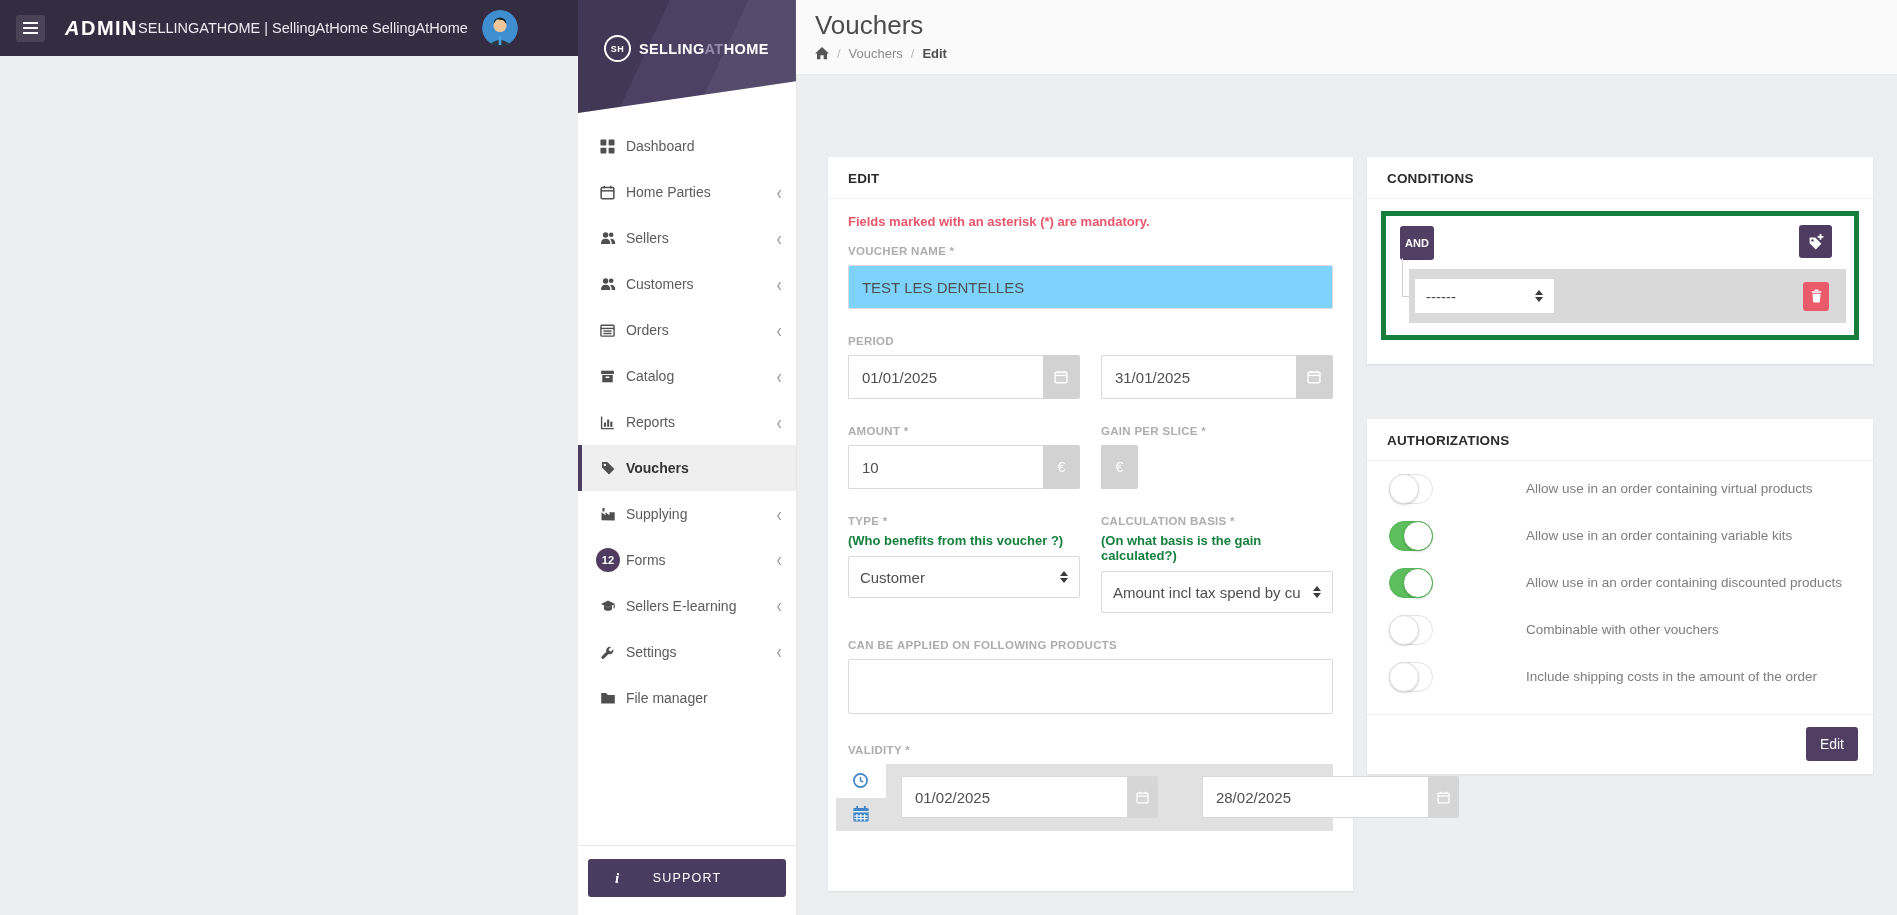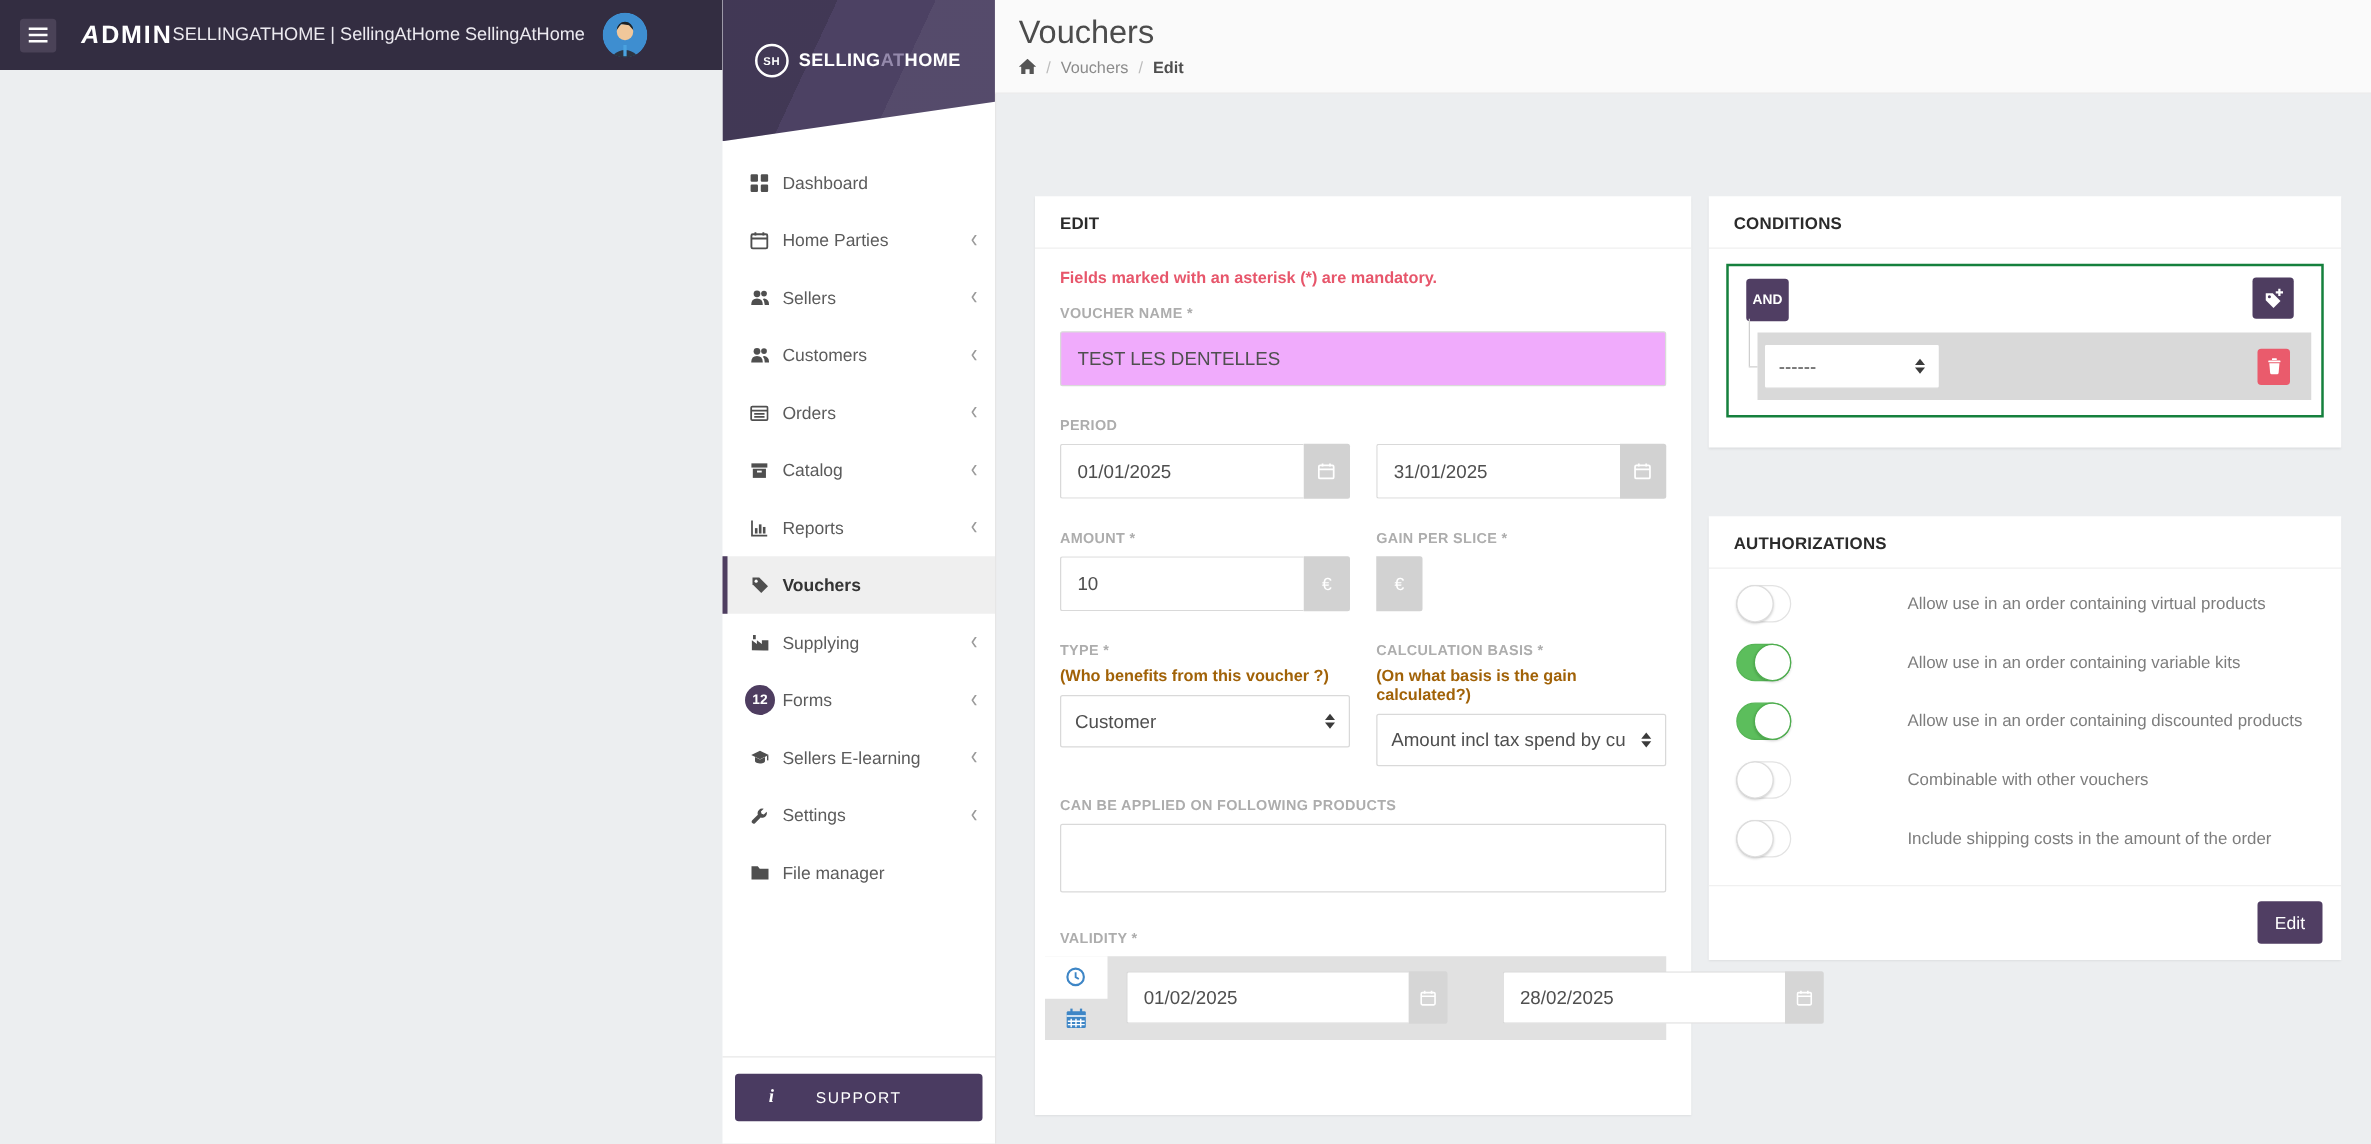--- a/index.html
+++ b/index.html
@@ -63,24 +63,24 @@
 
   .panel { background:#fff; box-shadow:0 1px 2px rgba(0,0,0,.08); }
   .panel-header { padding:14px 20px 12px; font-size:13.5px; font-weight:700; color:#2b2b2b;
     letter-spacing:.2px; border-bottom:1px solid #f0f0f0; }
 
   
   .edit-panel { width:525px; flex:0 0 auto; }
   .edit-body { padding:15px 20px 30px; }
   .note-red { color:#e7566b; font-size:13px; font-weight:600; margin-bottom:16px; }
   .f-label { font-size:11.5px; font-weight:700; color:#adadad; letter-spacing:.3px; margin-bottom:8px; }
-  .f-sublabel { font-size:13px; font-weight:600; color:#a16207; margin:-2px 0 8px; }
+  .f-sublabel { font-size:13px; font-weight:600; color:#15803d; margin:-2px 0 8px; }
   .f-group { margin-bottom:26px; }
   .txt-input { width:100%; height:44px; border:1px solid #d9d9d9; border-radius:2px; padding:0 13px;
-    font-size:15px; color:#4f4f4f; font-family:inherit; background:#f0abfc; outline:none; }
+    font-size:15px; color:#4f4f4f; font-family:inherit; background:#7dd3fc; outline:none; }
   .two-col { display:flex; gap:21px; }
   .two-col > div { flex:1; min-width:0; }
   .input-group { display:flex; height:44px; }
   .input-group input { flex:1; min-width:0; border:1px solid #d9d9d9; border-right:none;
     border-radius:2px 0 0 2px; padding:0 13px; font-size:15px; color:#4f4f4f; font-family:inherit; outline:none; }
   .ig-addon { width:37px; background:#d2d2d2; color:#fff; display:flex; align-items:center;
     justify-content:center; border-radius:0 2px 2px 0; font-size:14px; flex:0 0 37px; }
   .fake-select { height:42px; border:1px solid #d9d9d9; border-radius:2px; display:flex; align-items:center;
     padding:0 11px; font-size:15px; color:#4f4f4f; cursor:pointer; background:#fff; }
   .sel-text { flex:1; white-space:nowrap; overflow:hidden; }
@@ -94,21 +94,21 @@
   .v-tab { flex:1; display:flex; align-items:center; justify-content:center; cursor:pointer; }
   .v-tab.sel { background:#fff; }
   .v-dates { flex:1; display:flex; gap:44px; padding:12px 18px 13px 15px; }
   .v-dates .input-group { flex:1; height:auto; }
   .v-dates .ig-addon { background:#d6d6d6; width:31px; flex-basis:31px; }
 
   
   .right-col { flex:1; min-width:0; display:flex; flex-direction:column;gap:23px; }
   .conditions { margin-bottom:32px; }
   .cond-body { padding:12px 14px 24px; }
-  .builder { border:2px solid #15803d; padding:10px 8px 12px 10px; position:relative; }
+  .builder { border:5px solid #15803d; padding:10px 8px 12px 10px; position:relative; }
   .and-btn { width:34px; height:34px; background:#503e63; color:#fff; border:none; border-radius:3px;
     font-size:11px; font-weight:600; cursor:pointer; margin-left:4px; font-family:inherit; }
   .tag-add-btn { position:absolute; top:9px; right:22px; width:33px; height:33px; background:#4e3d60;
     border:none; border-radius:3px; cursor:pointer; display:flex; align-items:center; justify-content:center; }
   .cond-row { position:relative; margin:9px 0 0 13px; background:#d9d9d9; height:54px;
     display:flex; align-items:center; padding:0 17px 0 5px; }
   .cond-row::before { content:""; position:absolute; left:-7px; top:-11px; width:1px; height:38px; background:#cfcfcf; }
   .cond-row::after { content:""; position:absolute; left:-7px; top:27px; width:7px; height:1px; background:#cfcfcf; }
   .cond-select { width:141px; height:36px; }
   .trash-btn { margin-left:auto; width:26px; height:29px; background:#ea5b6c; border:none; border-radius:3px;

